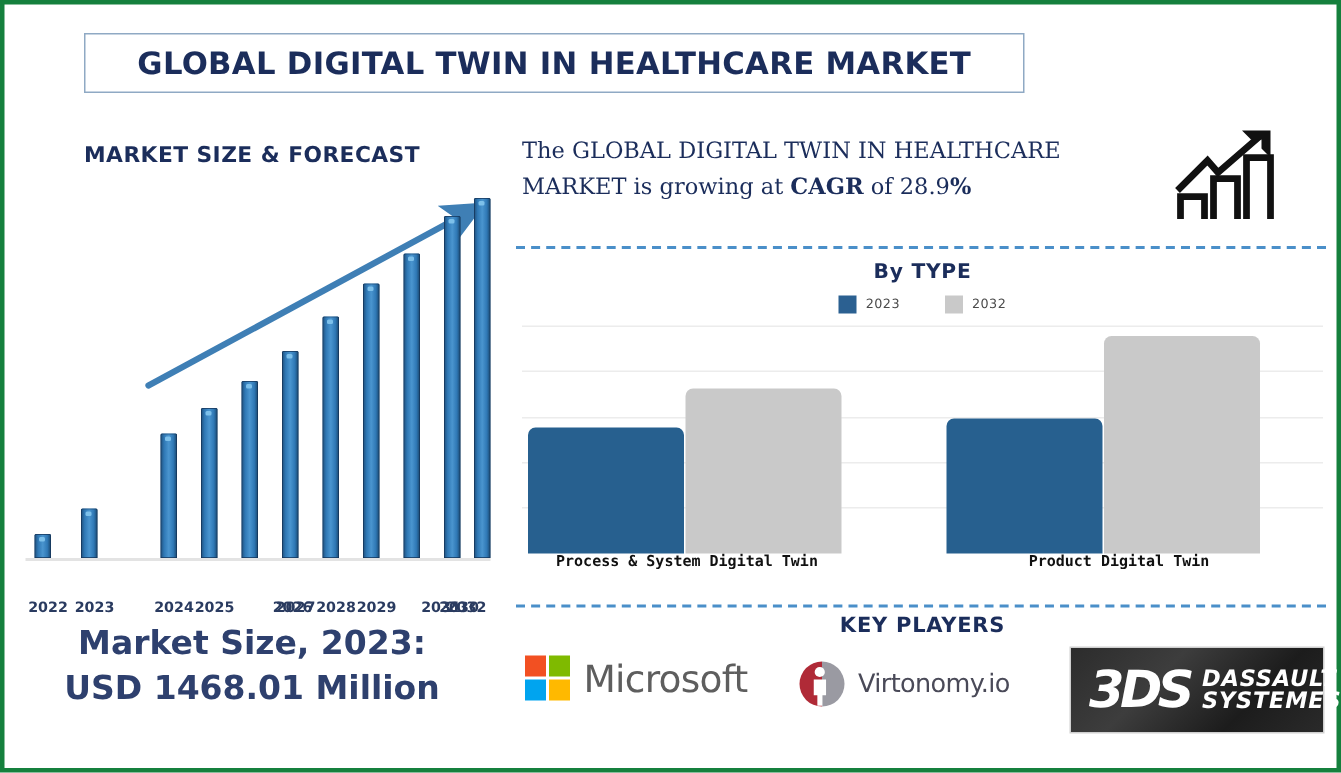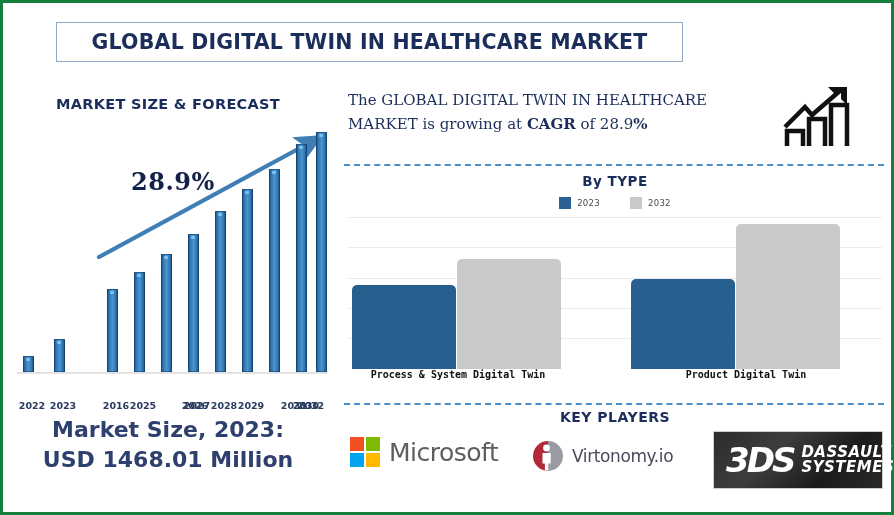--- a/index.html
+++ b/index.html
@@ -139,21 +139,20 @@
 <div id="infographic">
 
   <div class="title-box">
     <div class="title-text">GLOBAL DIGITAL TWIN IN HEALTHCARE MARKET</div>
   </div>
 
   <div class="left-panel">
 
     <div class="ms-head">MARKET SIZE &amp; FORECAST</div>
 
-    <div class="cagr-big">28.9%</div>
 
     <svg class="growth-arrow" viewBox="0 0 240 135">
       <defs>
         <marker id="arwhead" markerWidth="7" markerHeight="7" refX="4" refY="3.2" orient="auto">
           <path d="M0,0 L7,3.2 L0,6.4 L1.6,3.2 Z" fill="#3f7fb5"></path>
         </marker>
       </defs>
       <line x1="8" y1="128" x2="222" y2="12" stroke="#3f7fb5" stroke-width="4.2" stroke-linecap="round" marker-end="url(#arwhead)"></line>
     </svg>
 
@@ -180,21 +179,21 @@
       
     </div>
 
     <div style="position:absolute;left:14px;top:20px;width:310px;height:285px;">
       
     </div>
 
     <div class="trend-labels">
       <div class="tlabel" style="left:0px;">2022</div>
       <div class="tlabel" style="left:31px;">2023</div>
-      <div class="tlabel" style="left:84px;">2016</div>
+      <div class="tlabel" style="left:84px;">2024</div>
       <div class="tlabel" style="left:111px;">2025</div>
       <div class="tlabel" style="left:145px;padding-left:18px;">2026</div>
       <div class="tlabel" style="left:165px;">2027</div>
       <div class="tlabel" style="left:192px;">2028</div>
       <div class="tlabel" style="left:219px;">2029</div>
       <div class="tlabel" style="left:246px;padding-left:28px;">2030</div>
       <div class="tlabel" style="left:262px;">2031</div>
       <div class="tlabel" style="left:279px;">2032</div>
     </div>
 

